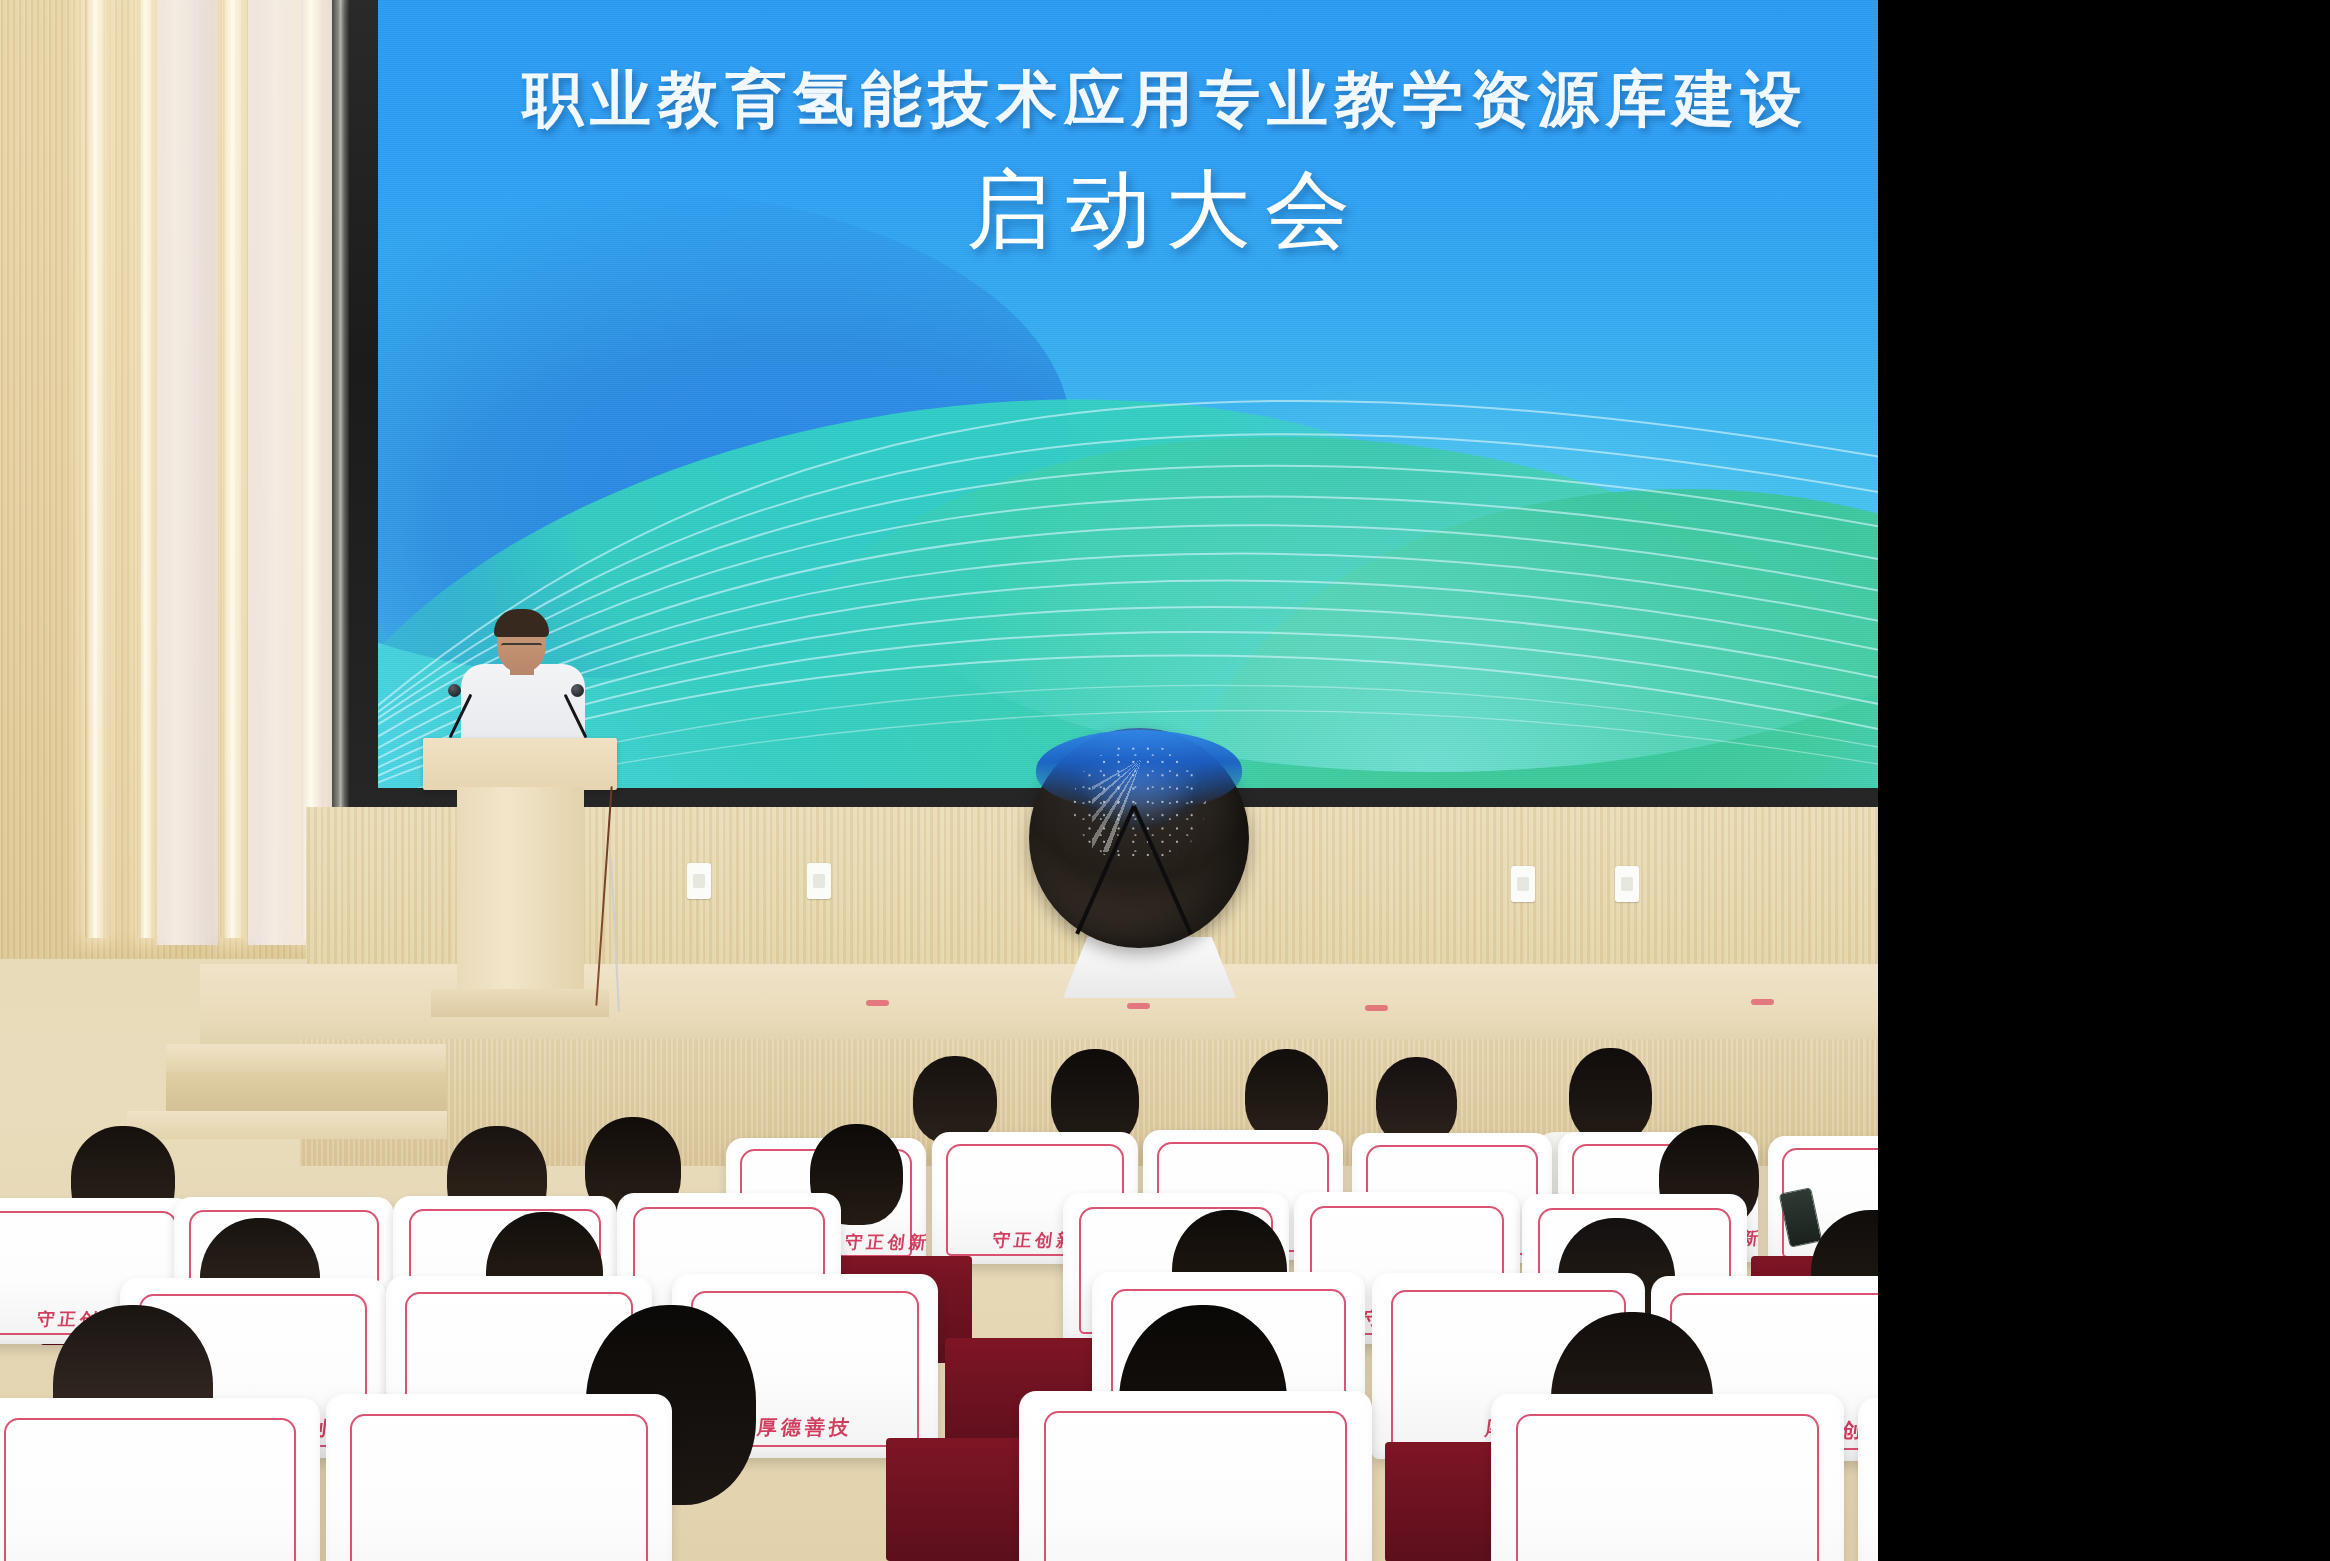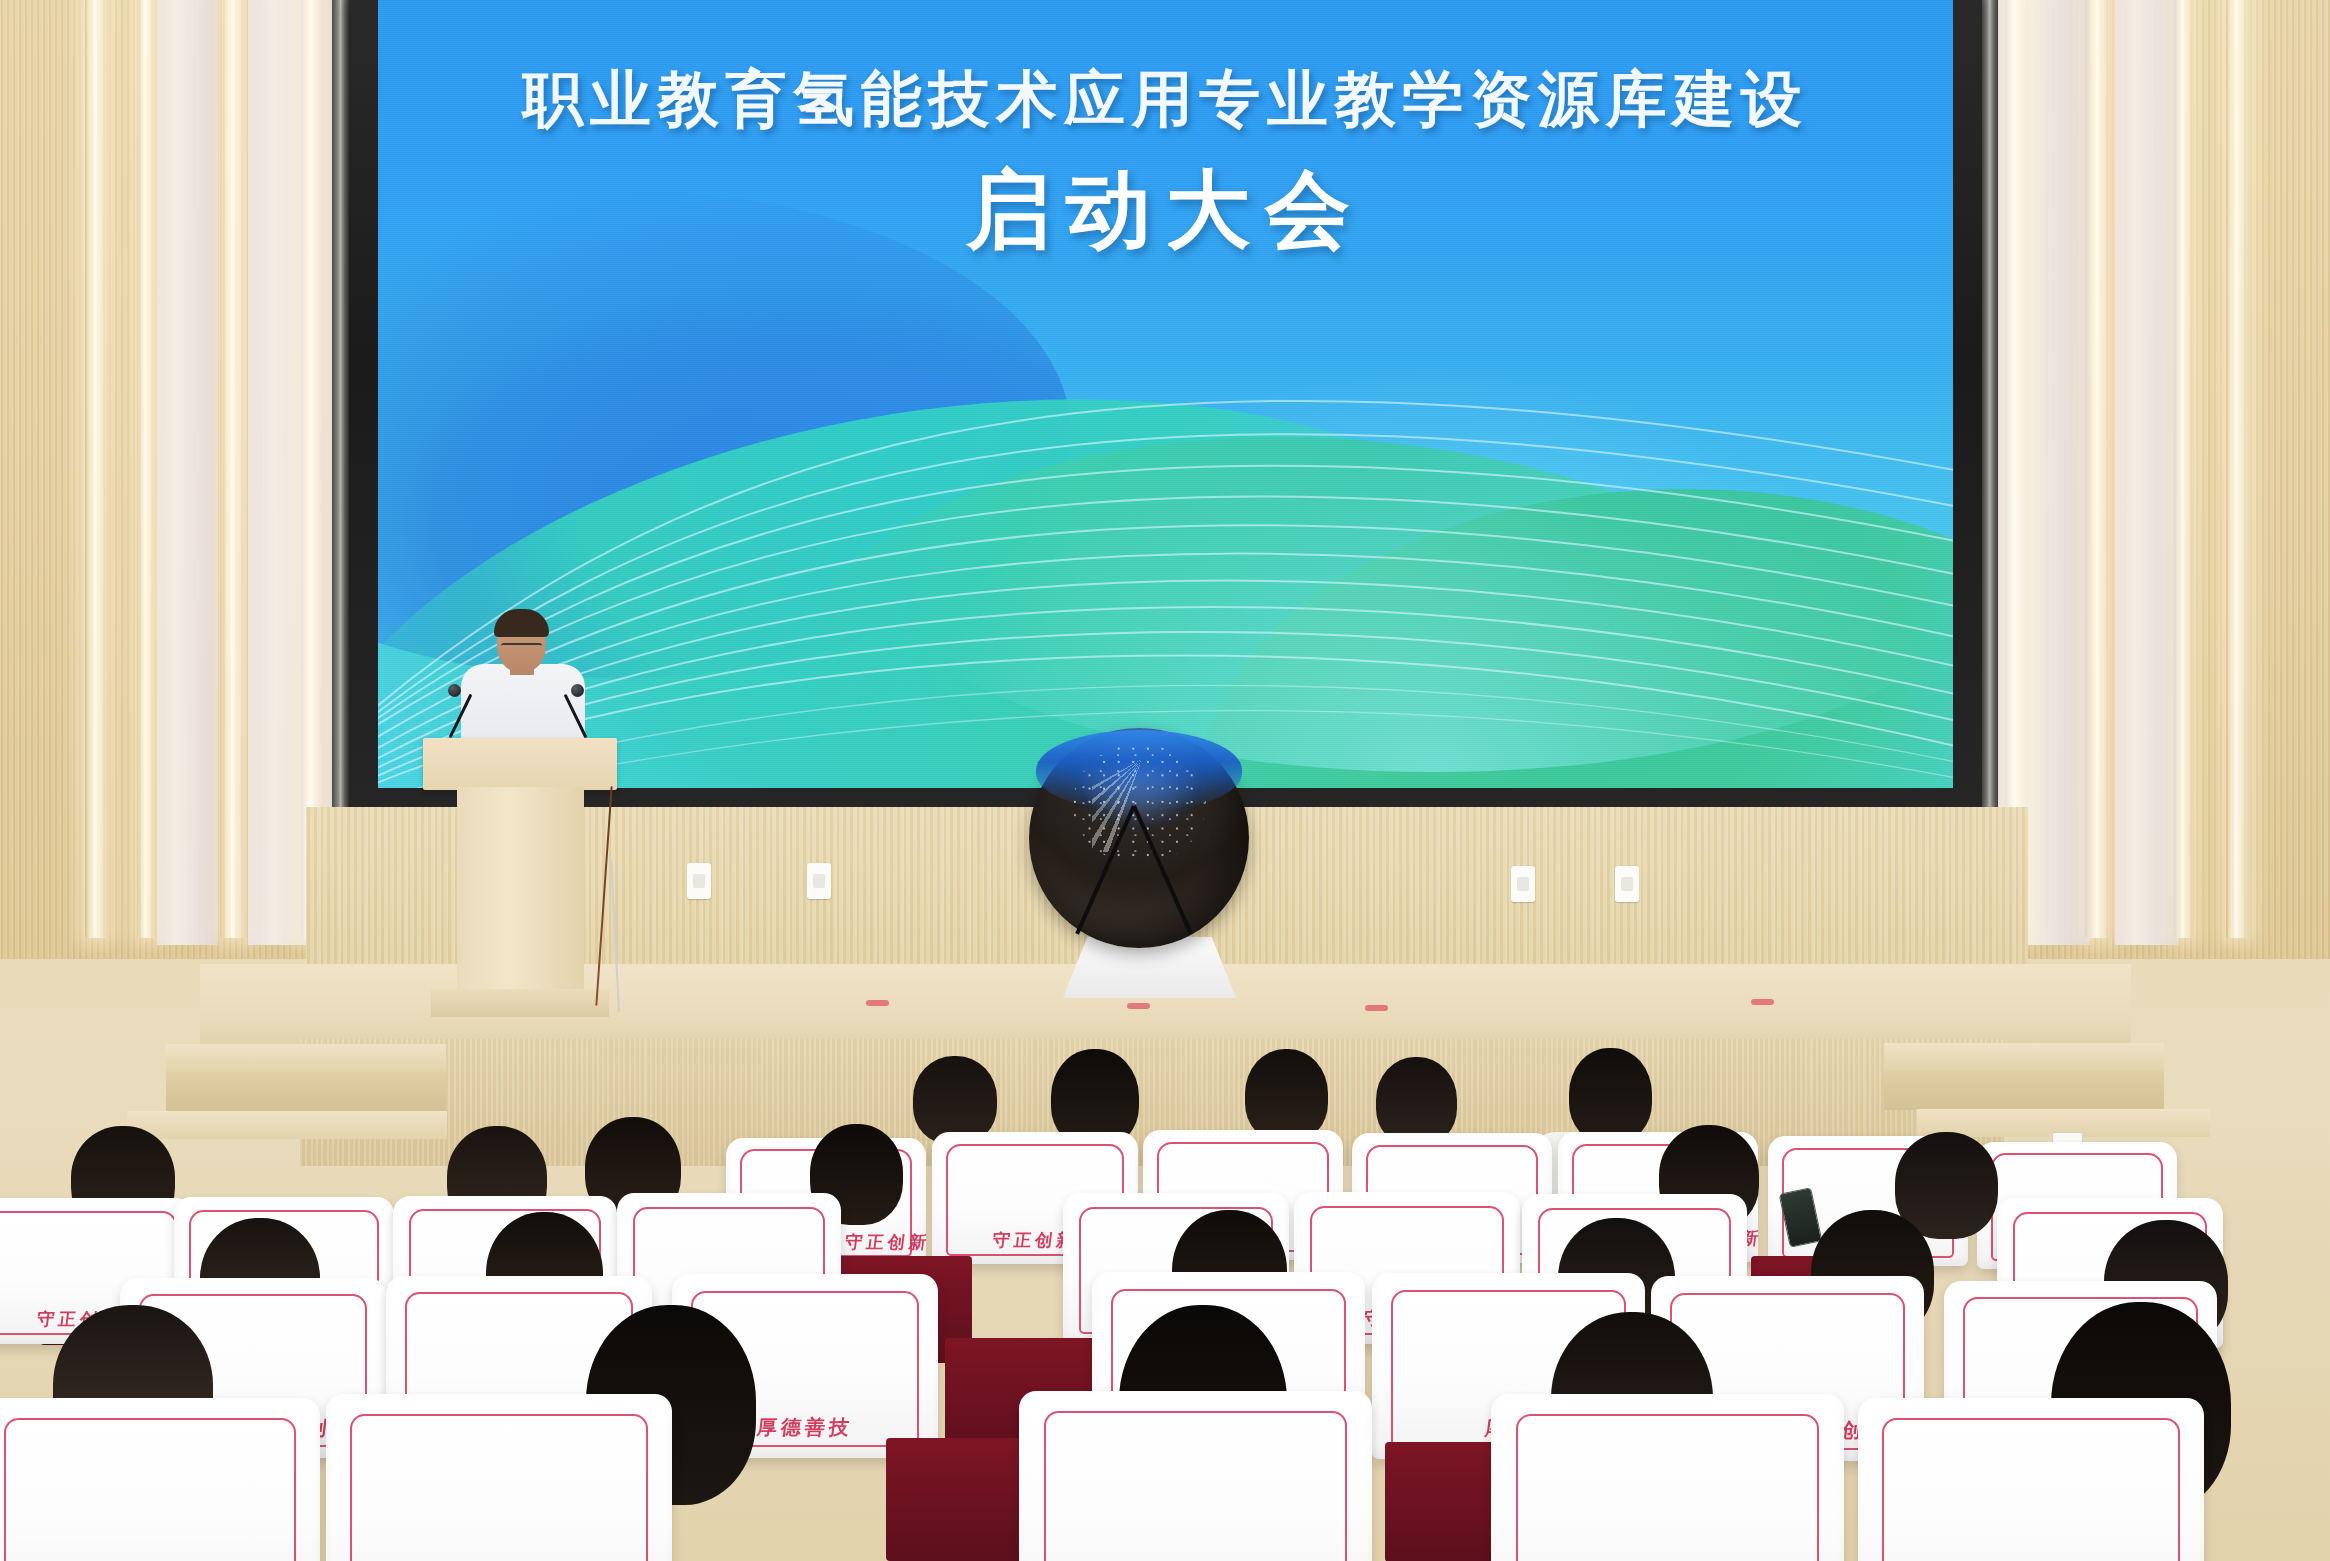--- a/index.html
+++ b/index.html
@@ -1,18 +1,18 @@
 <!DOCTYPE html>
 <html style="font-size:10.7px"><head>
 <meta charset="utf-8">
 <style>
   html,body{margin:0;padding:0;background:#000;}
   #stage-root{
-    position:relative;width:2330px;height:1561px;overflow:hidden;
-    font-family:"Liberation Sans", sans-serif;background:#d8c49a;
+    position:relative;width:1862px;height:1561px;overflow:hidden;
+    font-family:"Liberation Sans", sans-serif;background:#d8c49a;padding-left:16px;
   }
   
   .room-bg{position:absolute;inset:0;
     background:linear-gradient(180deg,#e0cfa8 0%, #e6d7b2 35%, #e9dcbc 70%, #e2d2ac 100%);}
   .wood-panel{
     position:absolute;top:0;height:959px;
     background:
       repeating-linear-gradient(90deg, rgba(255,255,255,.14) 0 1.3px, rgba(150,110,55,.10) 1.3px 3.3px, rgba(255,255,255,.05) 3.3px 6px),
       linear-gradient(180deg,#e8d5a8 0%,#e5d0a0 45%,#ddc793 100%);
   }
@@ -83,21 +83,21 @@
 
   .screen-title{
     position:absolute;left:0;right:0;top:59px;text-align:center;
     color:#f2f8ff;font-size:61px;font-weight:bold;letter-spacing:6.7px;
     font-family:"DejaVu Sans","Liberation Sans",sans-serif;
     text-shadow:2.7px 4px 6px rgba(10,55,110,.40);
     white-space:nowrap;
   }
   .screen-subtitle{
     position:absolute;left:0;right:0;top:153px;text-align:center;
-    color:#ffffff;font-size:85px;font-weight:bold;letter-spacing:14.6px;
+    color:#ffffff;font-size:85px;font-weight:normal;letter-spacing:14.6px;
     font-family:"DejaVu Sans","Liberation Sans",sans-serif;
     text-shadow:3.3px 5.3px 8px rgba(10,55,110,.40);
     white-space:nowrap;
   }
 
   
   .stage-wainscot{
     position:absolute;left:306px;top:807px;width:1722px;height:166px;
     background:
       repeating-linear-gradient(90deg, rgba(255,255,255,.12) 0 1.3px, rgba(160,120,60,.10) 1.3px 4px, rgba(255,255,255,.05) 4px 6.7px),

